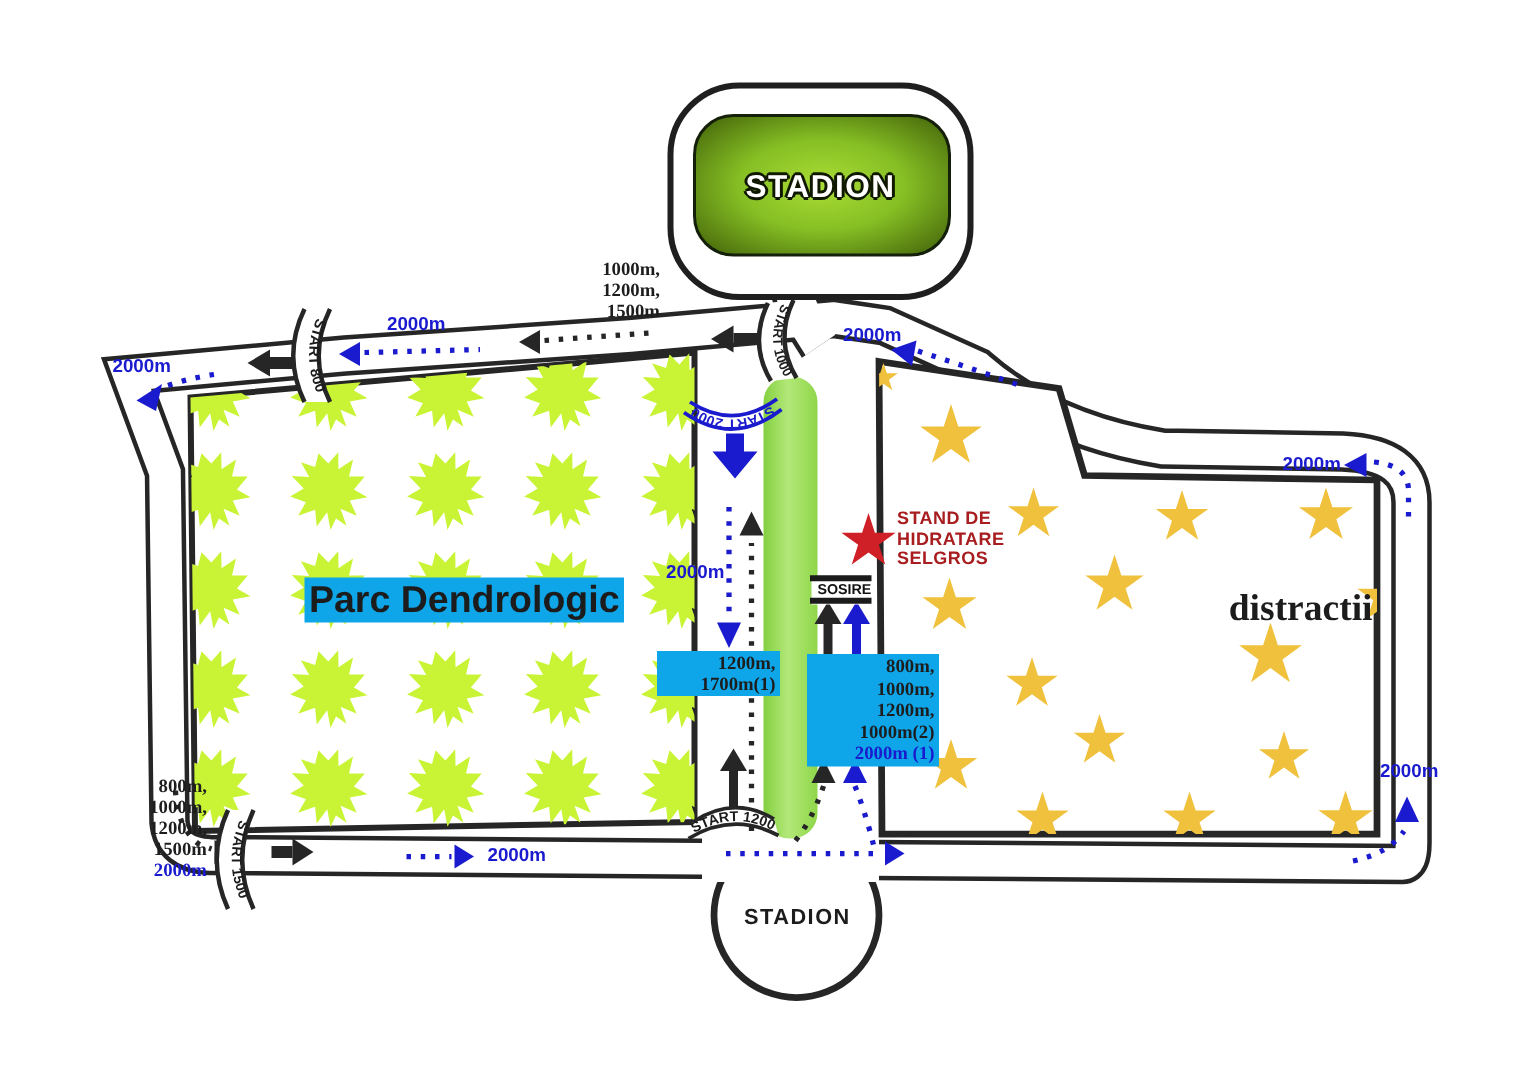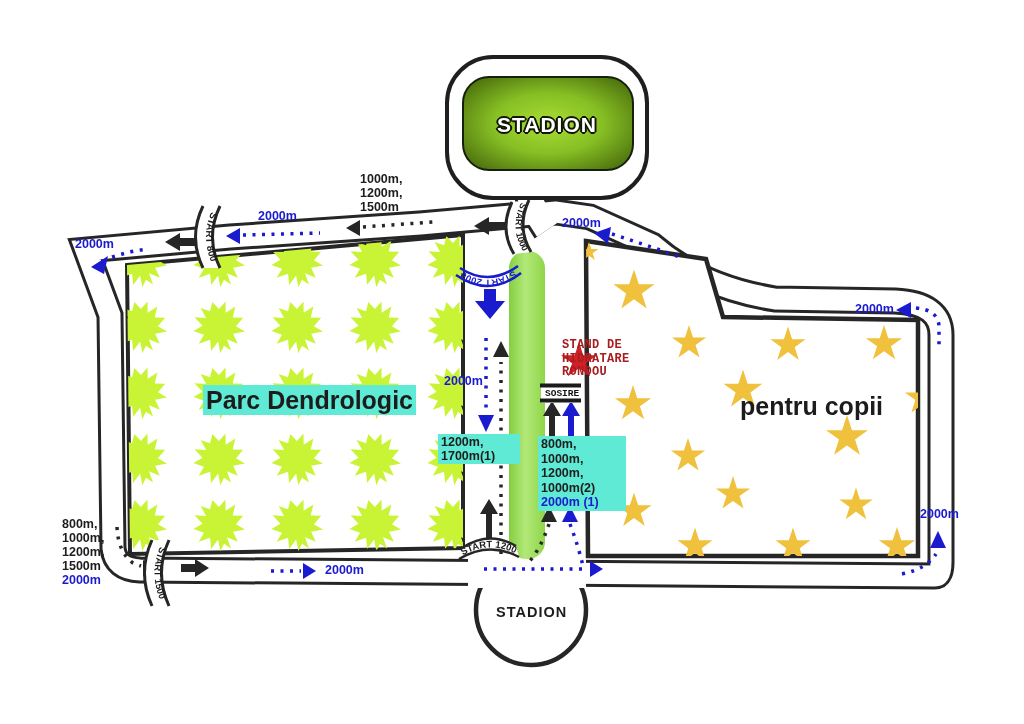--- a/index.html
+++ b/index.html
@@ -4,22 +4,22 @@
 <style>
   html,body{margin:0;padding:0;background:#fff;}
   .canvas{
     position:relative;width:1024px;height:724px;background:#fff;
     outline:1px solid #b9b9c0;overflow:hidden;
     font-family:"Liberation Sans", sans-serif;
   }
   .canvas svg{position:absolute;left:0;top:0;}
   .lbl{position:absolute;font-weight:bold;font-size:12.5px;line-height:14px;color:#1d1d1d;white-space:nowrap;}
   .blue{color:#1a1ace;}
-  .center{text-align:left;}
-  .whitebg{background:#5eead4;padding:1px 3px;}
+  .center{text-align:right;font-family:Liberation Serif, serif;}
+  .whitebg{background:#0ea5e9;padding:1px 3px;}
   .stadion-label{
     position:absolute;color:#fff;font-weight:bold;font-size:21px;letter-spacing:1px;
     text-shadow:-2px 0 #101800,2px 0 #101800,0 -2px #101800,0 2px #101800,
                 -1px -1px #101800,1px 1px #101800,-1px 1px #101800,1px -1px #101800;
   }
   .park-title{position:absolute;font-weight:bold;color:#1c1c1c;font-size:25px;line-height:28px;}
   .hydration{position:absolute;font-weight:bold;color:#a81d1f;font-size:12px;line-height:13.5px;letter-spacing:.3px;}
   .sosire{position:absolute;font-weight:bold;font-size:9.5px;color:#111;}
   .rondou{position:absolute;font-weight:bold;font-size:14.5px;color:#1c1c1c;letter-spacing:1px;}
 </style>
@@ -200,30 +200,30 @@
     <rect x="447" y="57" width="200" height="141" rx="46" fill="#ffffff" stroke="#1f1f1f" stroke-width="4"></rect>
     <rect x="463" y="77" width="170" height="93" rx="26" fill="url(#stadgrad)" stroke="#15200a" stroke-width="2"></rect>
   </g>
 </svg>
 
 <div class="stadion-label" style="left:497px;top:113px;">STADION</div>
 
 <div class="park-title whitebg" style="left:203px;top:385px;">Parc Dendrologic</div>
 
 <div class="park-title center" style="left:740px;top:392px;width:175px;">
-  <div>pentru copii</div>
-</div>
-
-<div class="hydration" style="left:562px;top:339px;font-family:Liberation Mono, monospace;">
+  <div>distractii</div>
+</div>
+
+<div class="hydration" style="left:598px;top:339px;">
   <div>STAND DE</div>
   <div>HIDRATARE</div>
-  <div>RONDOU</div>
-</div>
-
-<div class="sosire" style="left:545px;top:388px;font-family:Liberation Mono, monospace;">SOSIRE</div>
+  <div>SELGROS</div>
+</div>
+
+<div class="sosire" style="left:545px;top:388px;">SOSIRE</div>
 
 <div class="rondou" style="left:496px;top:604px;">STADION</div>
 
 <div class="lbl blue" style="left:75px;top:237px;">2000m</div>
 <div class="lbl blue" style="left:258px;top:209px;">2000m</div>
 
 <div class="lbl center" style="left:360px;top:172px;width:80px;">
   <div>1000m,</div>
   <div>1200m,</div>
   <div>1500m</div>

